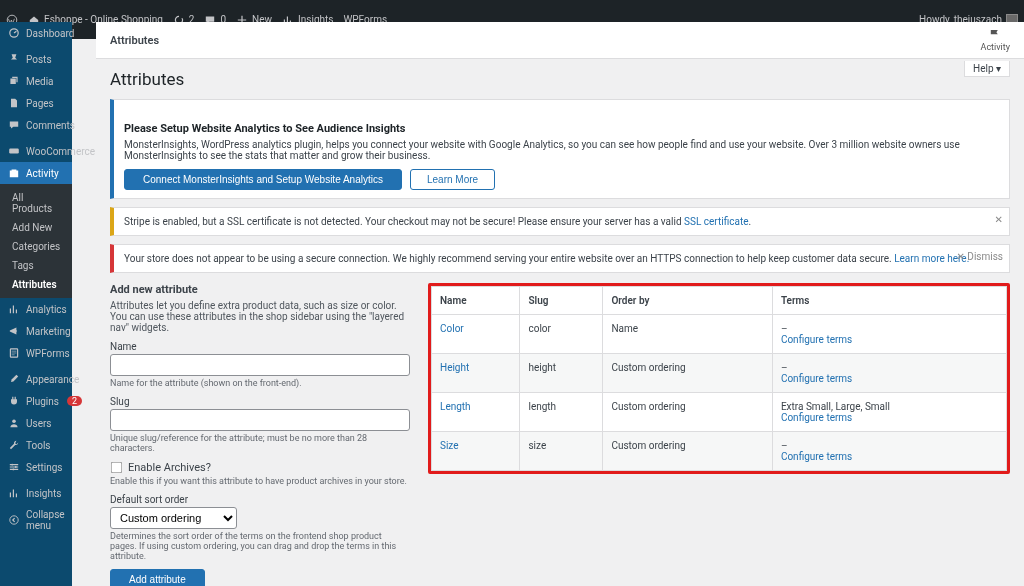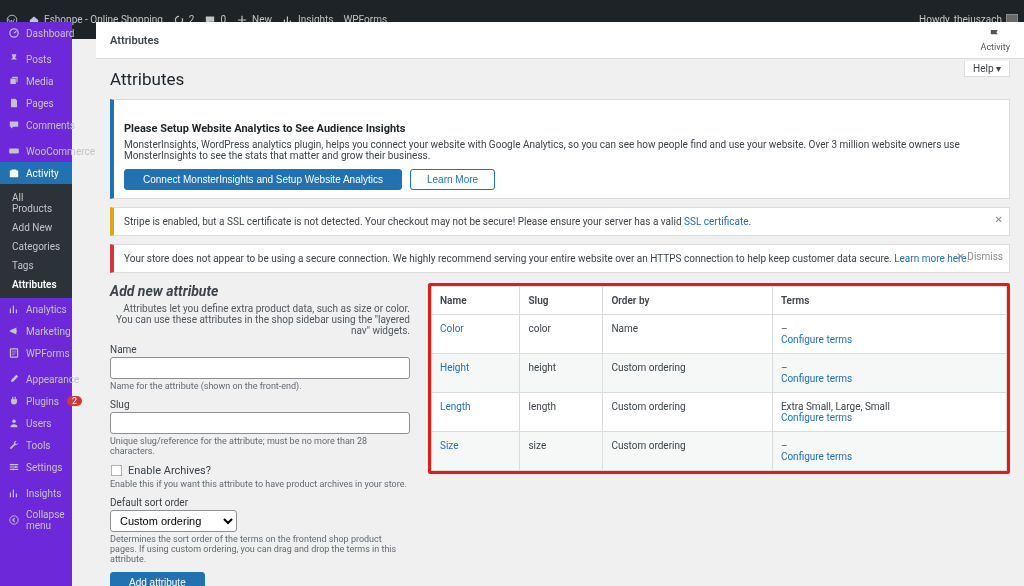--- a/index.html
+++ b/index.html
@@ -7,21 +7,21 @@
   a { color: #2271b1; text-decoration: none; }
 
   
   .adminbar { position: absolute; top: 0; left: 0; right: 0; height: 39px; background: #1d2327; color: #c3c4c7; display: flex; align-items: center; font-size: 10px; padding: 0 6px; justify-content: space-between; }
   .adminbar .left, .adminbar .right { display: flex; align-items: center; gap: 10px; }
   .adminbar .item { display: flex; align-items: center; gap: 4px; cursor: pointer; }
   .adminbar svg { width: 12px; height: 12px; fill: #c3c4c7; }
   .adminbar .avatar { width: 12px; height: 12px; background: #696969; border: 1px solid #8a8a8a; }
 
   
-  .sidebar { position: absolute; top: 22px; left: 0; bottom: 0; width: 72px; background: #6d28d9; color: #c3c4c7; font-size: 10px; }
+  .sidebar { position: absolute; top: 22px; left: 0; bottom: 0; width: 72px; background: #0c4a6e; color: #c3c4c7; font-size: 10px; }
   .sidebar .menu-item { display: flex; align-items: center; gap: 6px; padding: 5px 8px; cursor: pointer; }
   .sidebar .menu-item.current { background: #2271b1; color: #fff; position: relative; }
   .sidebar .menu-item.current::after { content: ""; position: absolute; right: -6px; top: 50%; margin-top: -6px; border: 6px solid transparent; border-right-color: #f0f0f1; }
   .sidebar .menu-item svg { width: 12px; height: 12px; fill: currentColor; flex-shrink: 0; }
   .sidebar .submenu { background: #2c3338; padding: 4px 0; }
   .sidebar .submenu .sub-item { padding: 4px 8px 4px 12px; cursor: pointer; color: #c3c4c7; }
   .sidebar .submenu .sub-item.current { color: #fff; font-weight: 600; }
   .sidebar .sep { height: 4px; }
   .sidebar .badge { display: inline-block; background: #d63638; color: #fff; border-radius: 8px; padding: 0 5px; font-size: 9px; margin-left: 2px; }
 
@@ -44,22 +44,22 @@
   .notice h4 { font-size: 11px; font-weight: 700; margin-bottom: 4px; color: #1d2327; margin-top: 14px; }
   .notice .btn-row { margin-top: 8px; display: flex; gap: 8px; }
 
   .btn-primary { background: #2271b1; color: #fff; border: 1px solid #2271b1; padding: 4px 18px; font-size: 10px; border-radius: 3px; cursor: pointer; }
   .btn-secondary { background: #fff; color: #2271b1; border: 1px solid #2271b1; padding: 4px 16px; font-size: 10px; border-radius: 3px; cursor: pointer; }
 
   .two-col { display: flex; gap: 18px; margin-top: 10px; }
   .col-left { width: 300px; }
   .col-right { flex: 1; }
 
-  .form-section h3 { font-size: 14px; font-weight: 700; margin-bottom: 4px; font-style: italic; }
-  .form-section .desc { font-size: 10px; color: #50575e; margin-bottom: 8px; text-align: right; }
+  .form-section h3 { font-size: 11px; font-weight: 700; margin-bottom: 4px; }
+  .form-section .desc { font-size: 10px; color: #50575e; margin-bottom: 8px; }
   .form-section label { display: block; font-size: 10px; margin-bottom: 2px; }
   .form-section input[type="text"], .form-section select { width: 100%; border: 1px solid #8c8f94; padding: 3px 5px; font-size: 11px; border-radius: 3px; background: #fff; height: 22px; }
   .form-section select { width: auto; padding-right: 18px; }
   .form-section .help { font-size: 9px; color: #646970; margin: 2px 0 8px 0; }
   .form-section .checkbox-row { display: flex; align-items: center; gap: 5px; margin-bottom: 2px; }
   .form-section .checkbox-row input { transform: scale(0.9); }
 
   .table-wrap { border: 3px solid #e11b1b; border-radius: 2px; }
   table.attr { width: 100%; border-collapse: collapse; background: #fff; font-size: 10px; }
   table.attr th { text-align: left; padding: 8px 8px; border: 1px solid #dcdcde; background: #fff; font-weight: 600; }

